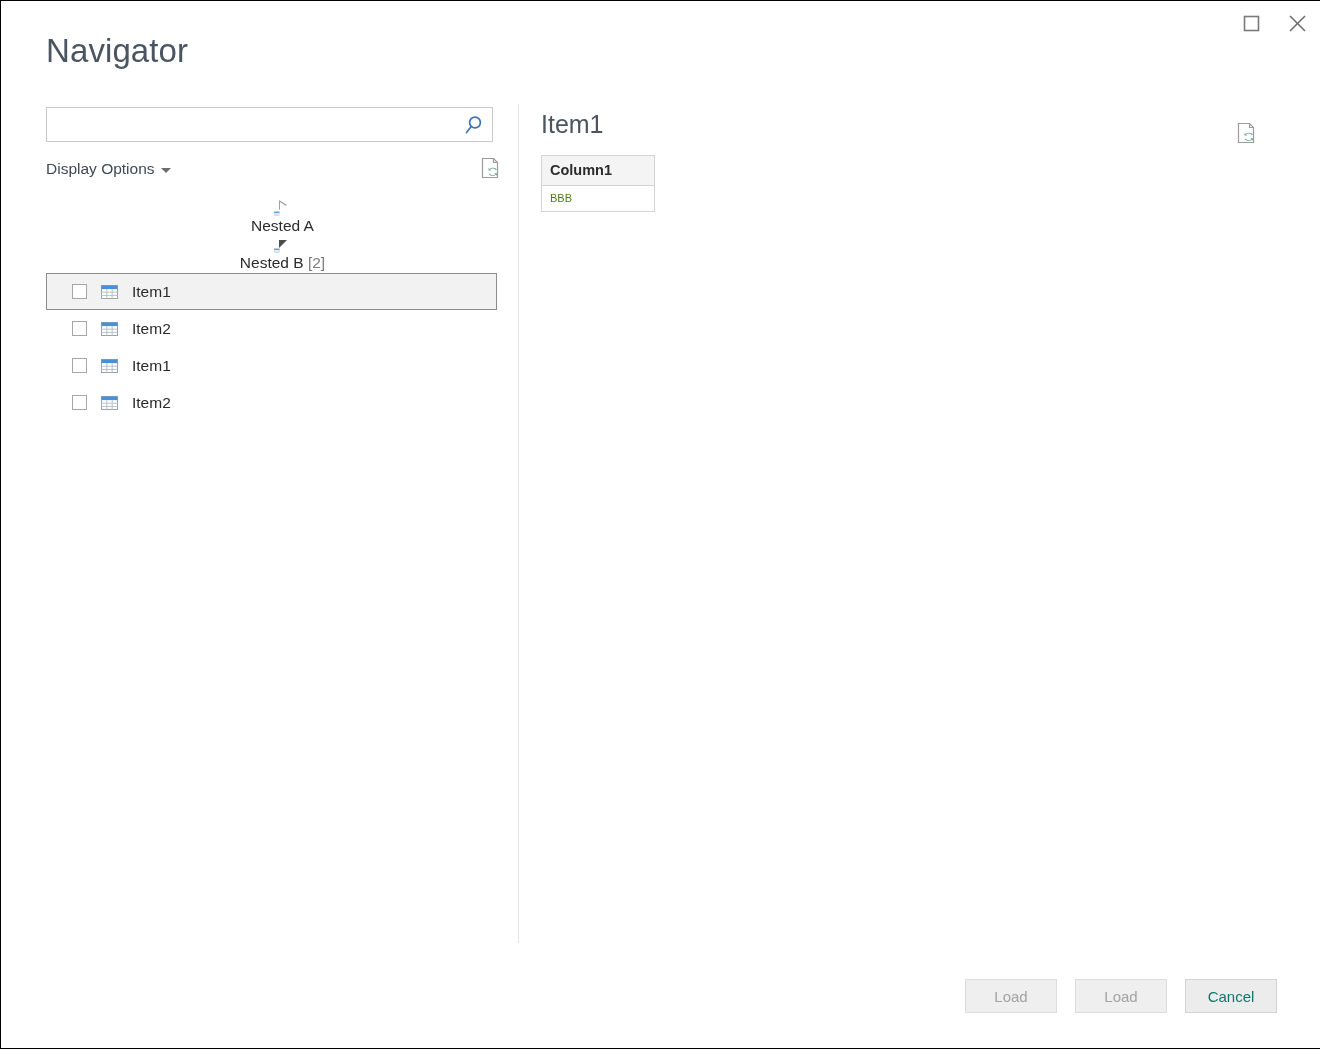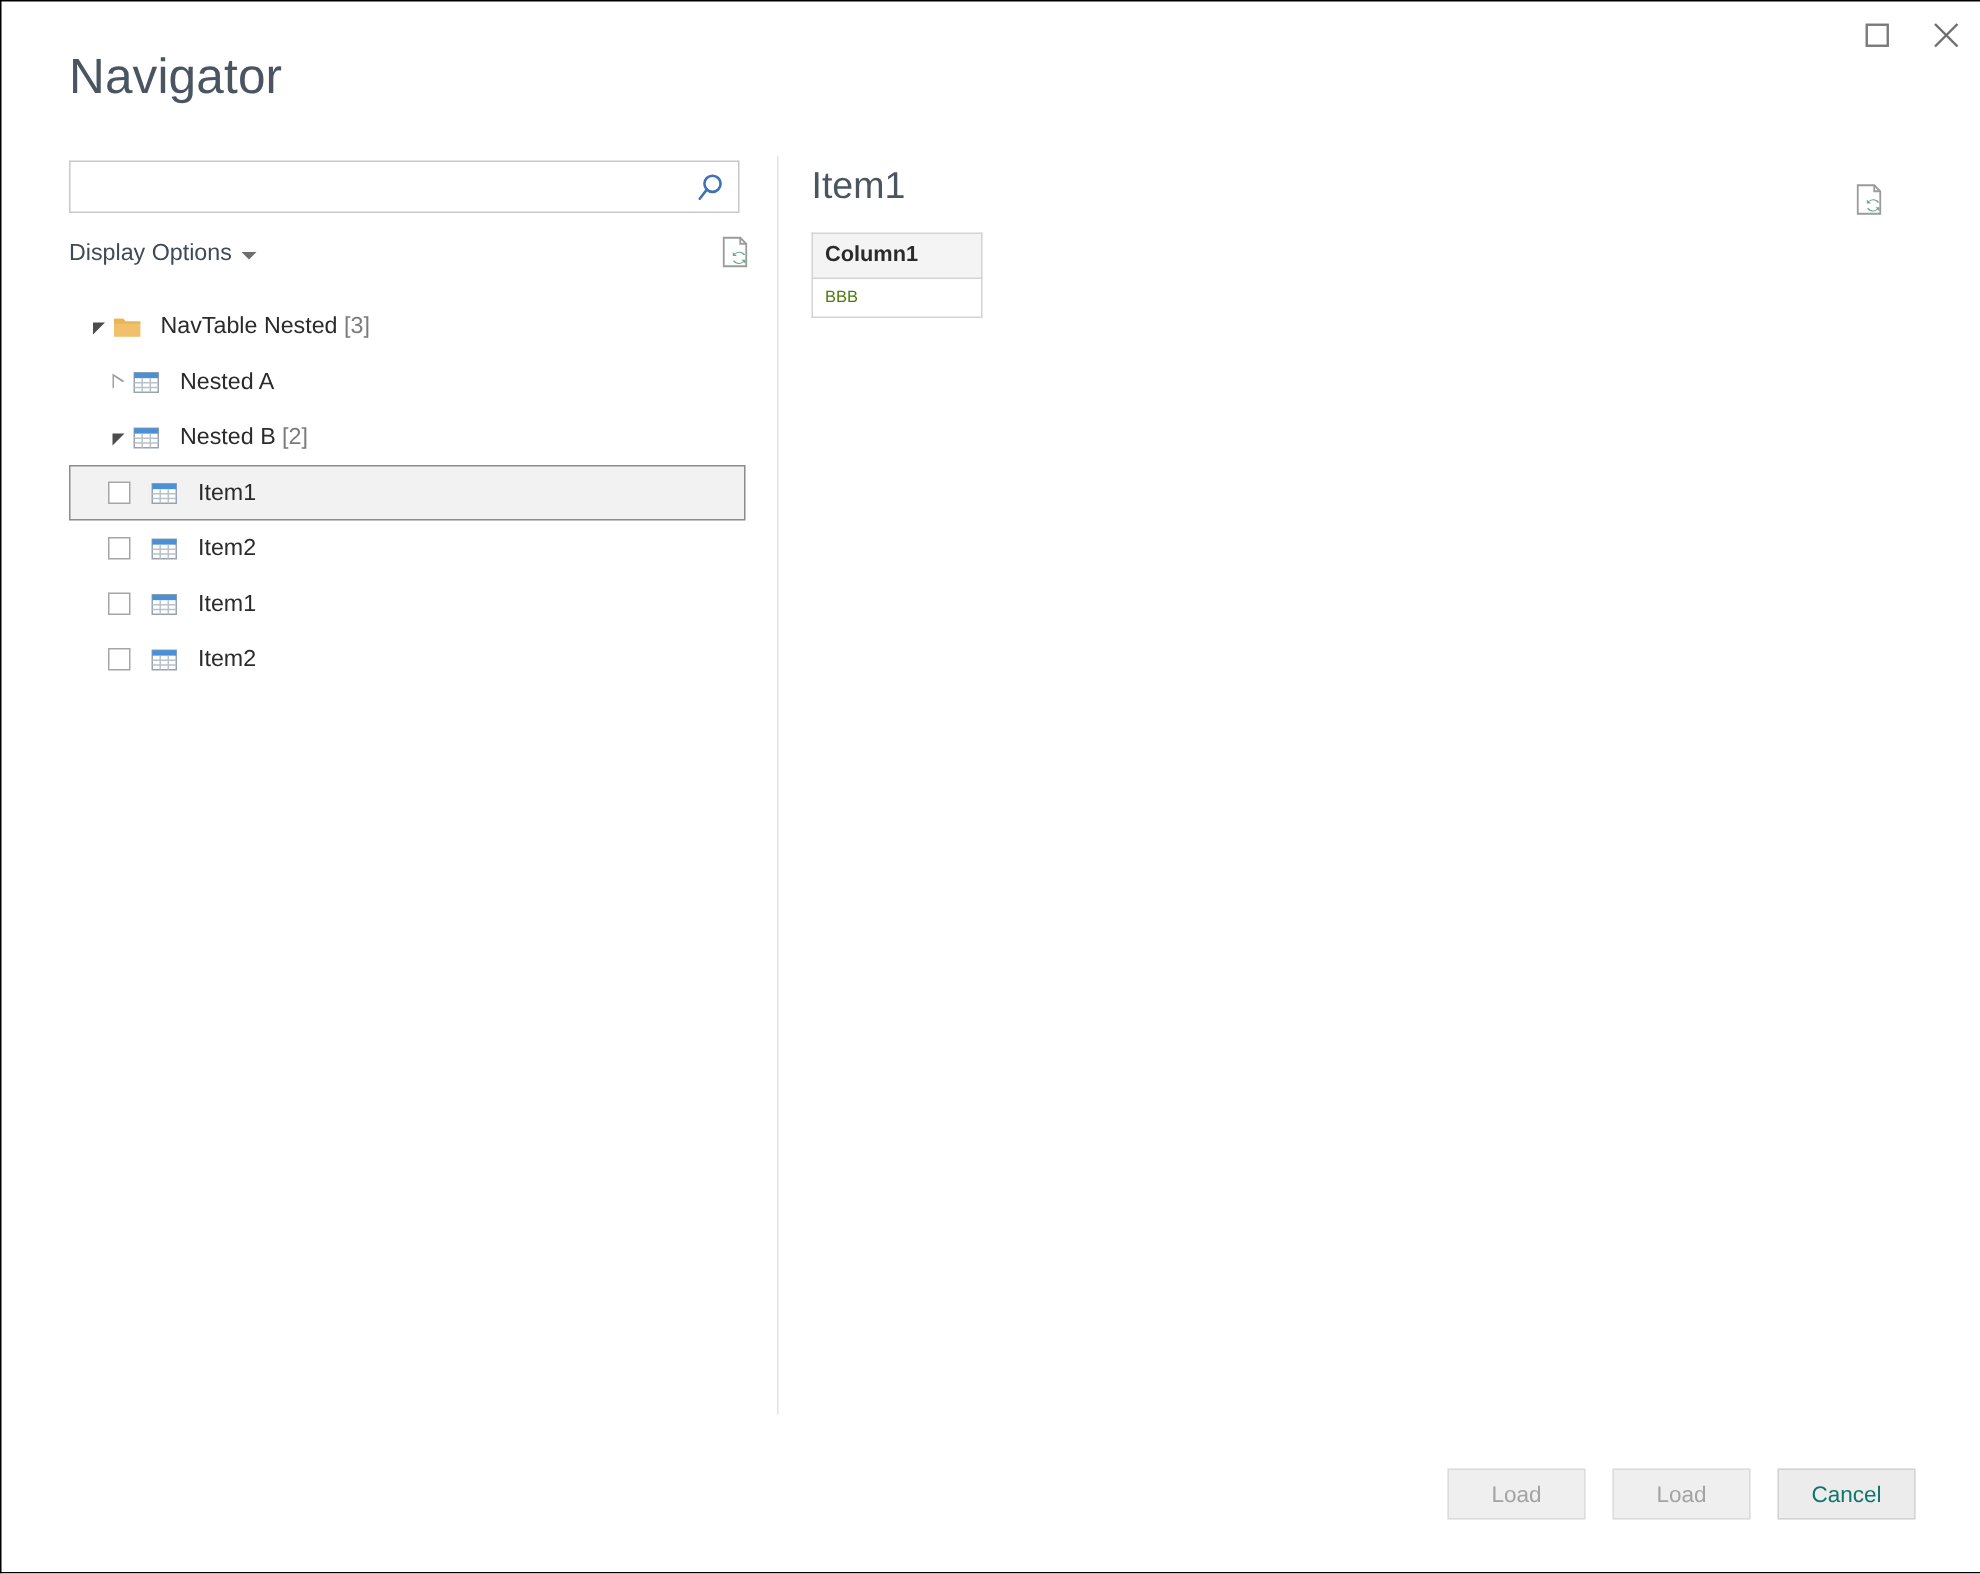--- a/index.html
+++ b/index.html
@@ -188,21 +188,21 @@
   }
   .node-label {
     font-size: 15.5px;
     color: #2b2b2b;
     white-space: nowrap;
   }
   .node-label .count {
     color: #7b7b7b;
   }
   .indent-0 { padding-left: 9px; }
-  .indent-1 { padding-left: 22px; }
+  .indent-1 { padding-left: 22px; flex-direction: column; }
   .indent-2 { padding-left: 25px; }
 
   
   #v-divider {
     position: absolute;
     left: 517px; top: 103px;
     width: 1px; height: 839px;
     background: #e3e3e3;
   }
 
@@ -328,30 +328,20 @@
           <g transform="translate(9.3,10.3) scale(0.62)">
             <path d="M10.5 4.6 A6 6 0 0 0 1.3 3.6 L3.0 5.3 H-1.2 V1.1 L0.6 2.9 A8 8 0 0 1 12.4 4.0 Z" fill="#6aa98a"></path>
             <path d="M0.6 10.2 A6 6 0 0 0 9.8 11.2 L8.1 9.5 H12.3 V13.7 L10.5 11.9 A8 8 0 0 1 -1.3 10.8 Z" fill="#6aa98a"></path>
           </g>
         </svg>
       </div>
     </div>
 
     <div id="tree">
 
-      <div class="tree-row indent-0">
-        <span class="twisty">
-            <span class="twisty-exp"></span>
-          </span>
-        <svg class="node-icon" viewBox="0 0 20 18">
-          <path d="M1 3.5 H7.2 L8.8 5.3 H18.6 V15.5 H1 Z" fill="#f0c06a"></path>
-          <path d="M1 3.5 H7.2 L8.8 5.3 H18.6 V6.9 H1 Z" fill="#e9b557"></path>
-        </svg>
-        <span class="node-label"><span>NavTable Nested</span> <span class="count">[3]</span></span>
-      </div>
 
       <div class="tree-row indent-1">
         <span class="twisty">
             <span class="twisty-col"></span>
           </span>
         <svg class="node-icon" viewBox="0 0 20 18">
           <rect x="1.5" y="2.5" width="16" height="13" fill="#ffffff" stroke="#9aa3ad" stroke-width="1"></rect>
           <rect x="1.5" y="2.5" width="16" height="3.6" fill="#4a90d9"></rect>
           <line x1="6.8" y1="6.1" x2="6.8" y2="15.5" stroke="#b9c1c9" stroke-width="1"></line>
           <line x1="12.2" y1="6.1" x2="12.2" y2="15.5" stroke="#b9c1c9" stroke-width="1"></line>

